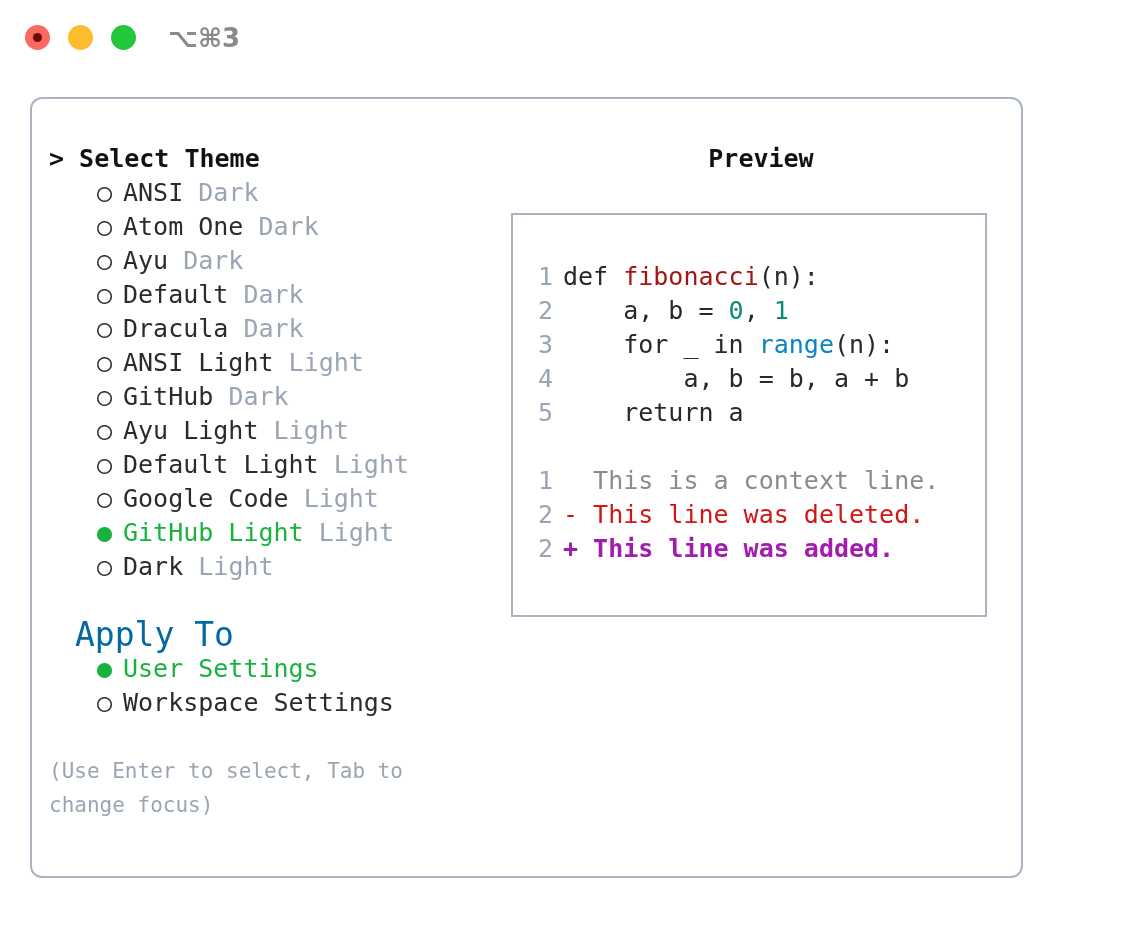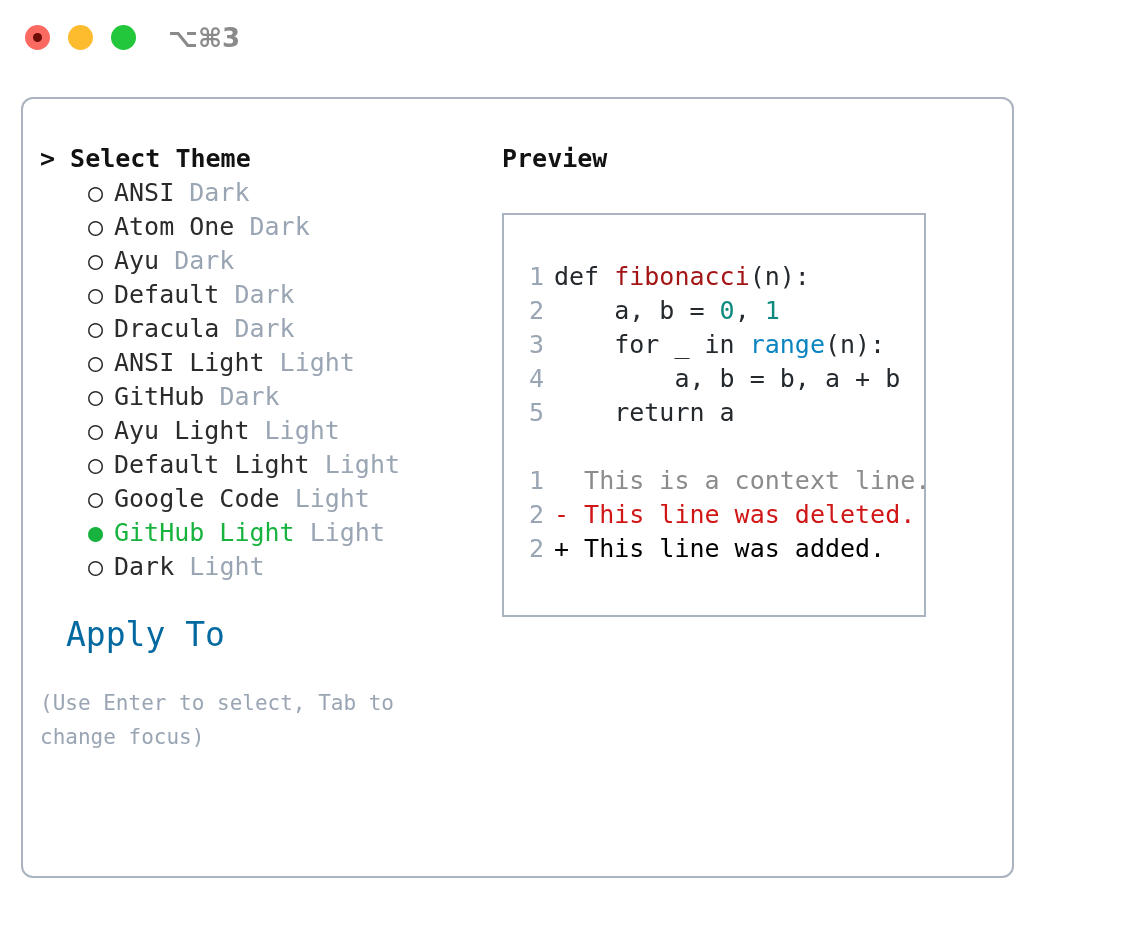--- a/index.html
+++ b/index.html
@@ -71,21 +71,21 @@
     font-size: 26px;
     font-weight: bold;
     color: #8a8a8a;
     letter-spacing: 0px;
     white-space: nowrap;
   }
 
   
   .panel {
     position: absolute;
-    left: 21px;
+    left: 30px;
     top: 97px;
     width: 993px;
     height: 781px;
     border: 2px solid #aab3c0;
     border-radius: 12px;
     box-sizing: border-box;
     background: #ffffff;
   }
 
   .col-left {
@@ -148,24 +148,25 @@
     word-break: normal;
   }
 
   
   .preview-head {
     font-size: 25px;
     font-weight: bold;
     color: #121212;
     line-height: 34px;
     white-space: pre;
+    text-align: center;
   }
   .preview-box {
     margin-top: 37px;
-    width: 424px;
+    width: 476px;
     height: 404px;
     border: 2px solid #aab3c0;
     box-sizing: border-box;
     background: #ffffff;
     position: relative;
     padding-left: 48px;
   }
   .code {
     position: absolute;
     left: 14px;
@@ -181,21 +182,21 @@
     color: #9aa5b4;
     margin-right: 10px;
   }
   .tok-plain { color: #24292e; }
   .tok-fn    { color: #a31515; }
   .tok-num   { color: #0b8a7d; }
   .tok-call  { color: #0a84c1; }
   .blank-row { height: 34px; }
   .diff-ctx { color: #8b8b8b; }
   .diff-del { color: #d01616; }
-  .diff-add { color: #000000; }
+  .diff-add { color: #a21caf; font-weight: bold; }
 </style>
 </head>
 <body>
 
 <div class="window">
 
   <div class="titlebar">
     <div class="lights">
       <span class="light light-red"></span>
       <span class="light light-yellow"></span>
@@ -219,20 +220,24 @@
           <div class="opt"><span class="bullet">○</span><span>Ayu Light</span> <span class="tag">Light</span></div>
           <div class="opt"><span class="bullet">○</span><span>Default Light</span> <span class="tag">Light</span></div>
           <div class="opt"><span class="bullet">○</span><span>Google Code</span> <span class="tag">Light</span></div>
           <div class="opt sel"><span class="bullet">●</span><span>GitHub Light</span> <span class="tag">Light</span></div>
           <div class="opt"><span class="bullet">○</span><span>Dark</span> <span class="tag">Light</span></div>
         </div>
 
       <div class="spacer-lg"></div>
 
       <div class="apply-head">Apply To</div>
+      <div id="apply-items">
+          <div class="opt sel"><span class="bullet">●</span><span>User Settings</span></div>
+          <div class="opt"><span class="bullet">○</span><span>Workspace Settings</span></div>
+        </div>
 
       <div class="spacer-lg"></div>
 
       <div class="hint">(Use Enter to select, Tab to change focus)</div>
     </div>
 
     <div class="col-right">
       <div class="preview-head">Preview</div>
       <div class="preview-box">
         <div class="code" id="code-block"><div><span class="ln">1</span><span class="tok-plain">def </span><span class="tok-fn">fibonacci</span><span class="tok-plain">(n):</span></div><div><span class="ln">2</span><span class="tok-plain">    a, b = </span><span class="tok-num">0</span><span class="tok-plain">, </span><span class="tok-num">1</span></div><div><span class="ln">3</span><span class="tok-plain">    for _ in </span><span class="tok-call">range</span><span class="tok-plain">(n):</span></div><div><span class="ln">4</span><span class="tok-plain">        a, b = b, a + b</span></div><div><span class="ln">5</span><span class="tok-plain">    return a</span></div><div class="blank-row"></div><div><span class="ln">1</span><span class="diff-ctx"><span>  </span><span>This is a context line.</span></span></div><div><span class="ln">2</span><span class="diff-del"><span>- </span><span>This line was deleted.</span></span></div><div><span class="ln">2</span><span class="diff-add"><span>+ </span><span>This line was added.</span></span></div></div>

